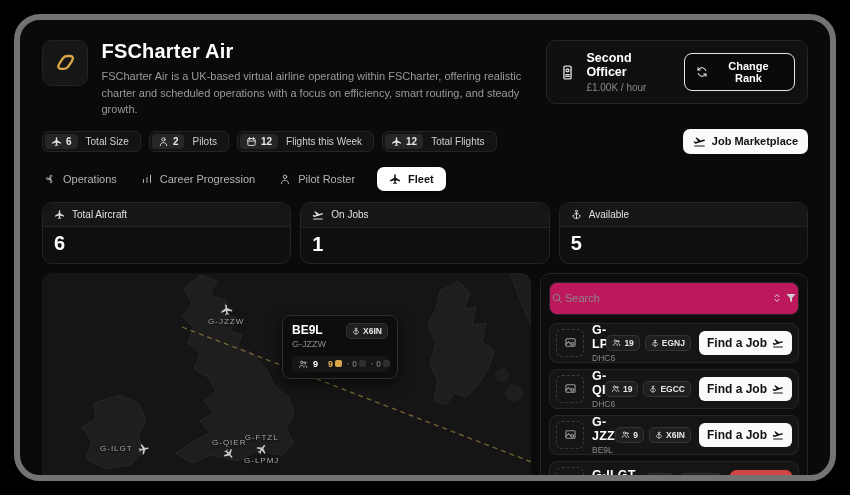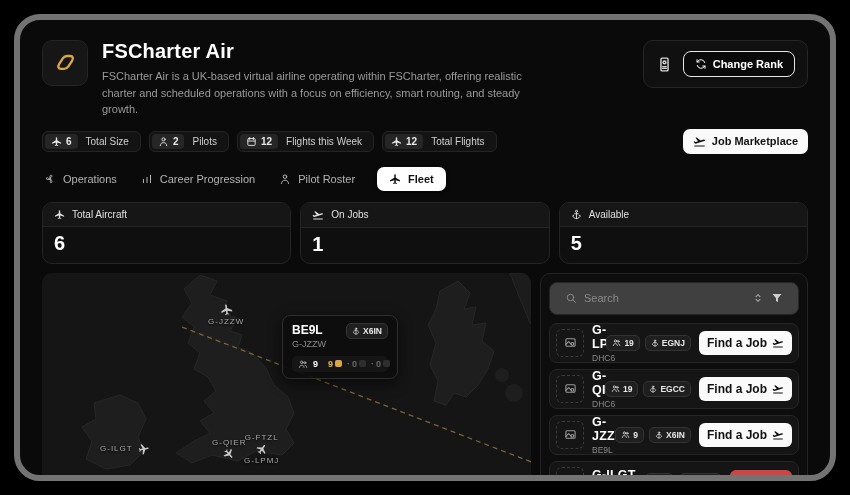--- a/index.html
+++ b/index.html
@@ -69,22 +69,22 @@
   .popup-stats { display:flex; align-items:center; gap:5px; background:#161616; border-radius:5px;
                  margin-top:7px; padding:3px 6px; font-size:9px; font-weight:bold; }
   .ind { display:flex; align-items:center; gap:2px; }
   .box { width:7px; height:7px; border-radius:2px; background:#2e2e2e; display:inline-block; }
   .box.gold { background:#d9a748; }
   .dim { color:#6a6a6a; }
   .gold-t { color:#e6b353; }
 
   
   .fleet-panel { width:268px; background:#0d0d0d; border:1px solid #242424; border-radius:10px; padding:8px; }
-  .search-bar { display:flex; align-items:center; gap:7px; background:#404040; border:1px solid #262626;
-                border-radius:8px; padding:0 15px; height:33px; color:#8a8a8a; }
+  .search-bar { display:flex; align-items:center; gap:2px; background:#be185d; border:1px solid #262626;
+                border-radius:8px; padding:0 1px; height:33px; color:#8a8a8a; }
   .search-bar input { flex:1; background:transparent; border:none; outline:none; color:#ddd; font-size:11px;
                       font-family:inherit; }
   .search-bar input::placeholder { color:#8a8a8a; }
   .ac-list { display:flex; flex-direction:column; gap:6px; margin-top:8px; }
   .ac-row { display:flex; align-items:center; gap:8px; background:#151515; border:1px solid #262626;
             border-radius:8px; padding:5px 6px; height:40px; }
   .thumb { width:28px; height:28px; border:1px dashed #3a3a3a; border-radius:6px; color:#9a9a9a;
            display:flex; align-items:center; justify-content:center; }
   .ac-info { flex:1; min-width:0; }
   .ac-reg { font-size:12.5px; font-weight:bold; letter-spacing:.2px; }
@@ -177,20 +177,24 @@
       </div>
       <div>
         <div class="airline-name">FSCharter Air</div>
         <div class="airline-desc">FSCharter Air is a UK-based virtual airline operating within FSCharter, offering realistic charter and scheduled operations with a focus on efficiency, smart routing, and steady growth.</div>
       </div>
     </div>
     <div class="rank-card">
       <svg class="i" width="17" height="17" viewBox="0 0 24 24" style="color:#d8d8d8">
           <use href="#ic-badge"></use>
         </svg>
+      <div>
+        <div class="rank-title">Second Officer</div>
+        <div class="rank-rate">£1.00K / hour</div>
+      </div>
       <button class="btn-outline" style="">
         <svg class="i" width="12" height="12" viewBox="0 0 24 24">
             <use href="#ic-refresh"></use>
           </svg>
         <span>Change Rank</span>
       </button>
     </div>
   </div>
 
   <div class="stats-row">

